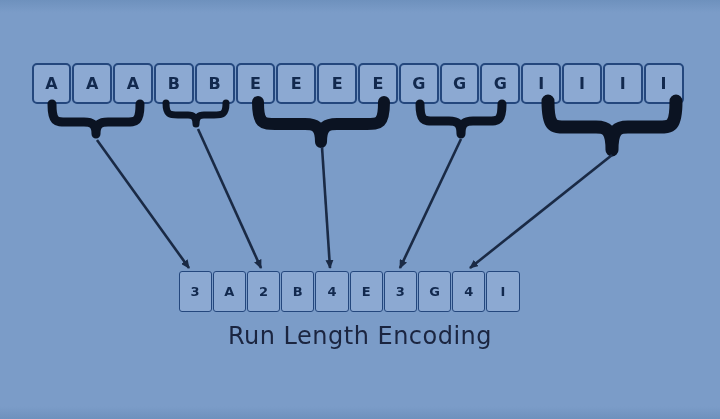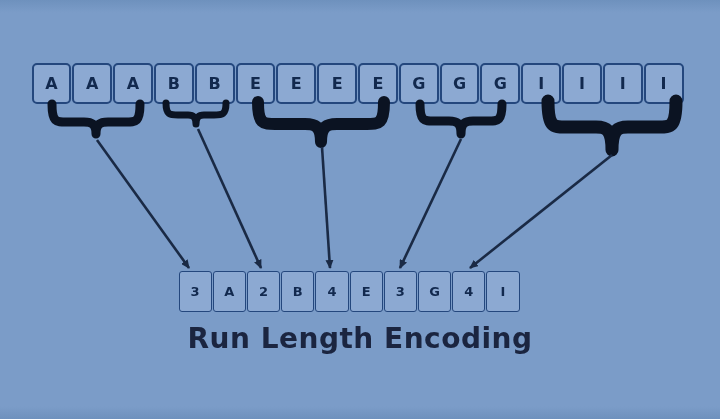--- a/index.html
+++ b/index.html
@@ -59,22 +59,22 @@
     color: var(--glyph);
   }
   .top-row .cell { font-size: 16px; }
   .bottom-row .cell { font-size: 13px; border-width: 1.5px; border-radius: 3px; }
 
   .diagram-title {
     position: absolute;
     left: 0; right: 0;
     top: 322px;
     text-align: center;
-    font-size: 28px;
-    font-weight: bold;
+    font-size: 24px;
+    font-weight: normal;
     letter-spacing: 0.5px;
     color: var(--title);
   }
 
   .brace {
     fill: none;
     stroke: var(--brace);
     stroke-linecap: round;
     stroke-linejoin: round;
   }

